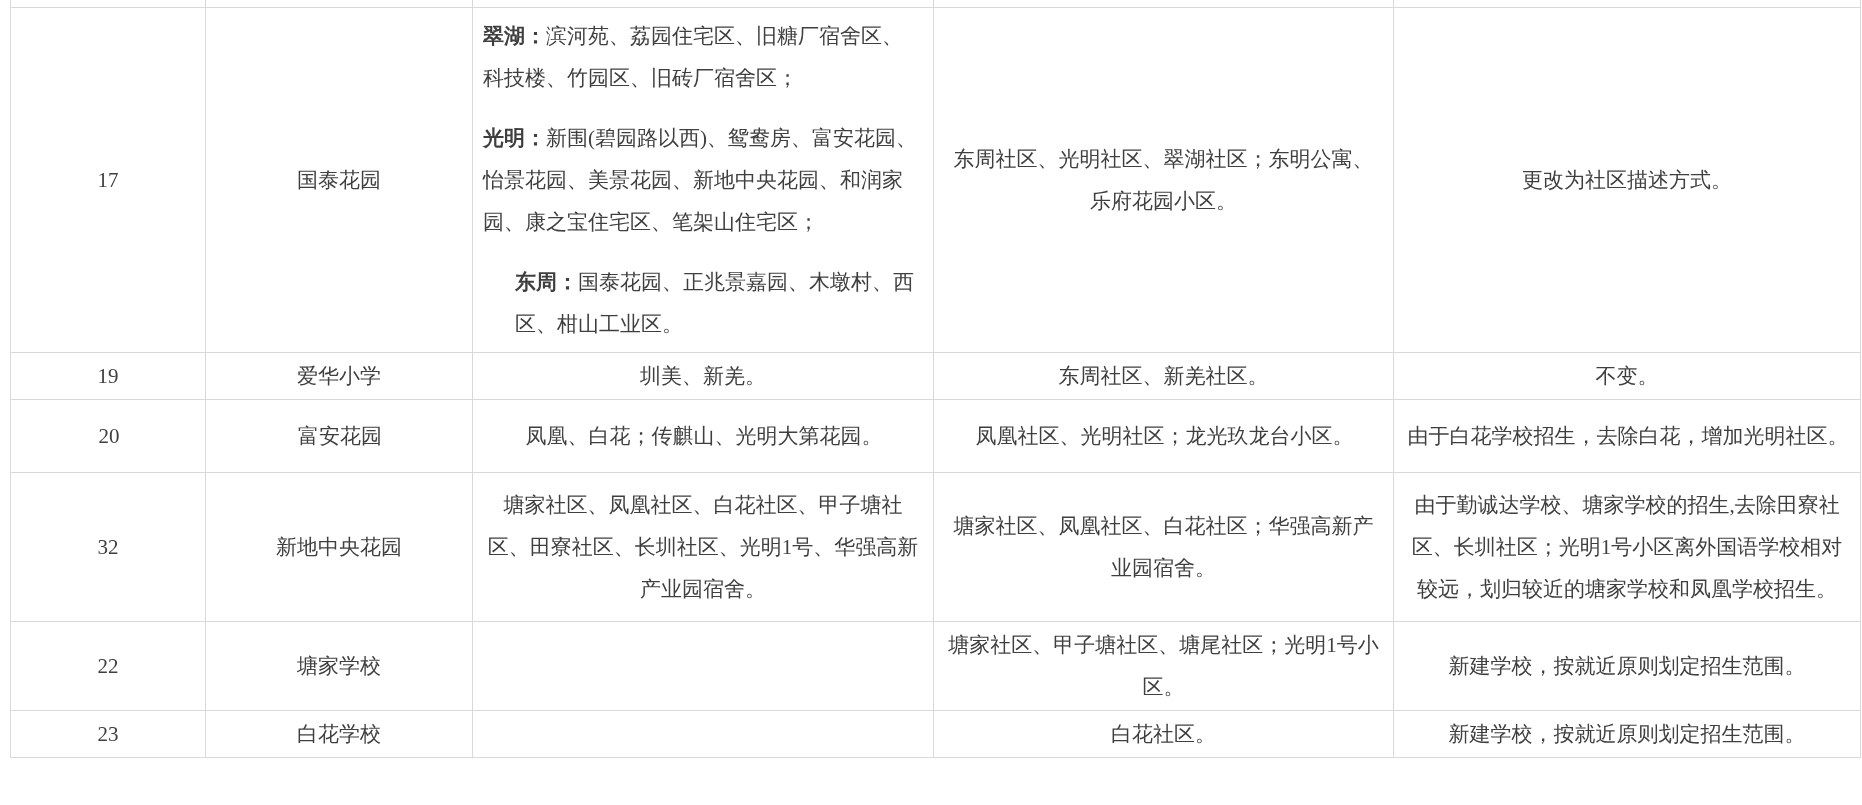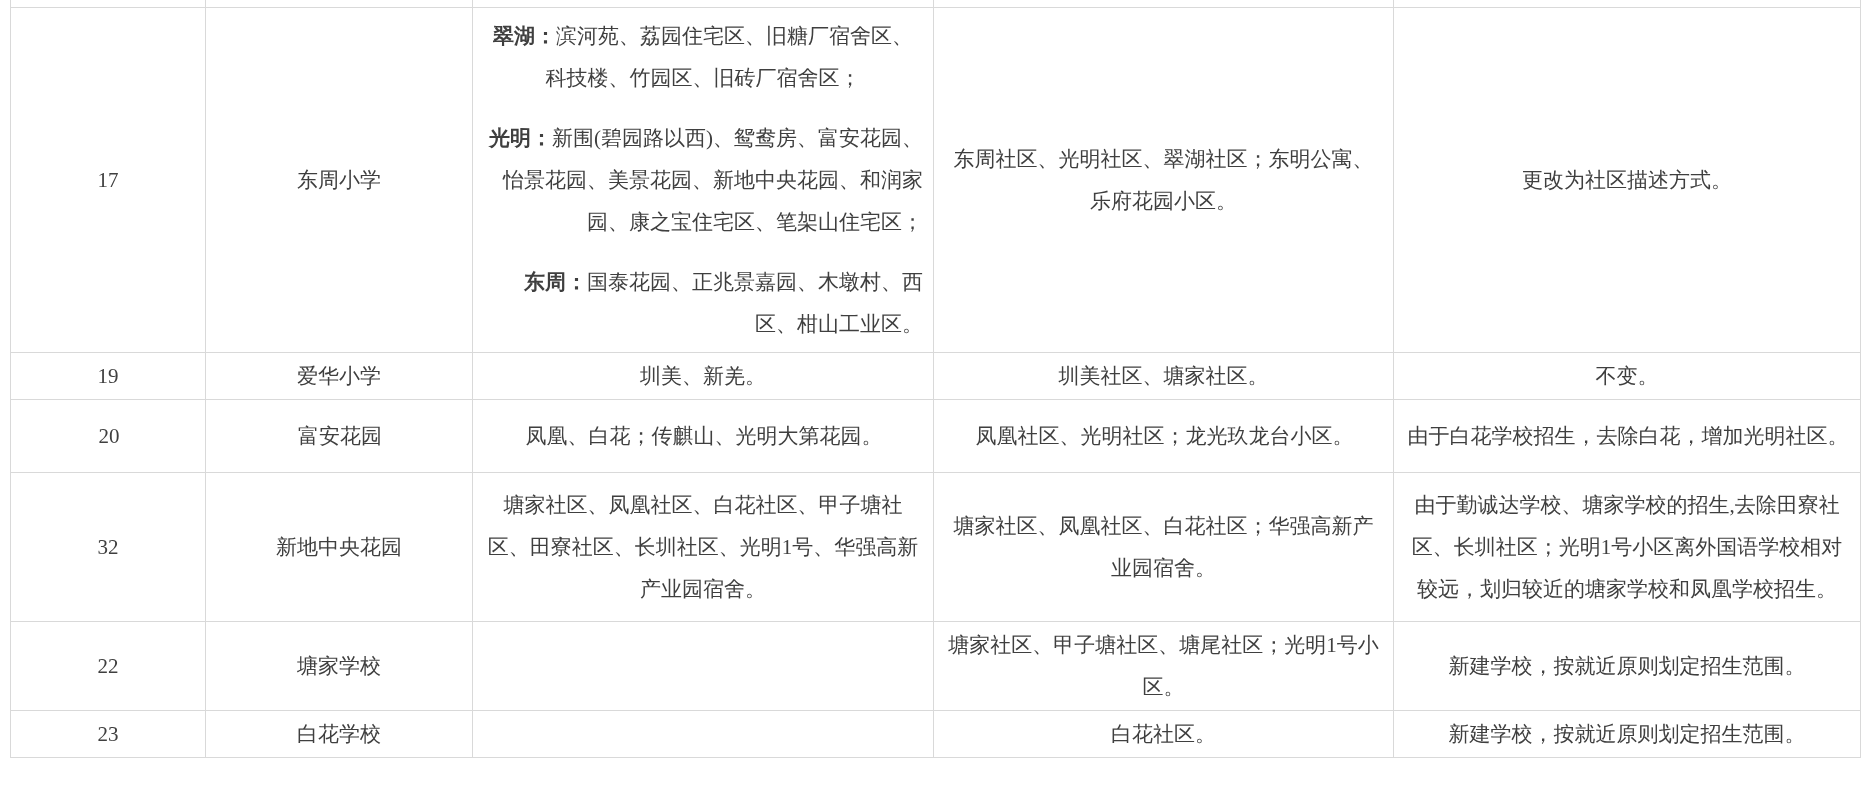--- a/index.html
+++ b/index.html
@@ -51,22 +51,22 @@
   tr.row-21 td { height: 144px; }
   tr.row-22 td { height: 72px; }
   tr.row-23 td { height: 34px; }
 
   td.cell-old-range.multi {
     text-align: left;
   }
   .para { margin: 18px 0; }
   .para:first-child { margin-top: 0; }
   .para:last-child { margin-bottom: 0; margin-left: 32px; }
-  .para.center { text-align: center; }
-  .para.left   { text-align: right; }
+  .para.center { text-align: left; }
+  .para.left   { text-align: left; }
   .para b { font-weight: bold; }
 </style>
 </head>
 <body>
 
 <div class="page">
   <table class="zoning">
     <colgroup>
       <col class="c1">
         <col class="c2">
@@ -79,34 +79,34 @@
         <td></td>
         <td></td>
         <td></td>
         <td></td>
         <td></td>
       </tr>
     </tbody>
     <tbody>
         <tr class="row-17">
     <td class="cell-index">17</td>
-    <td class="cell-school">东周小学</td>
+    <td class="cell-school">国泰花园</td>
     <td class="cell-old-range multi">
             <div class="para center"><b>翠湖：</b><span>滨河苑、荔园住宅区、旧糖厂宿舍区、科技楼、竹园区、旧砖厂宿舍区；</span></div>
             <div class="para left"><b>光明：</b><span>新围(碧园路以西)、鸳鸯房、富安花园、怡景花园、美景花园、新地中央花园、和润家园、康之宝住宅区、笔架山住宅区；</span></div>
             <div class="para left"><b>东周：</b><span>国泰花园、正兆景嘉园、木墩村、西区、柑山工业区。</span></div>
           </td>
     <td class="cell-new-range">东周社区、光明社区、翠湖社区；东明公寓、乐府花园小区。</td>
     <td class="cell-note">更改为社区描述方式。</td>
   </tr>
         <tr class="row-19">
     <td class="cell-index">19</td>
     <td class="cell-school">爱华小学</td>
     <td class="cell-old-range">圳美、新羌。</td>
-    <td class="cell-new-range">圳美社区、塘家社区。</td>
+    <td class="cell-new-range">东周社区、新羌社区。</td>
     <td class="cell-note">不变。</td>
   </tr>
         <tr class="row-20">
     <td class="cell-index">20</td>
     <td class="cell-school">富安花园</td>
     <td class="cell-old-range">凤凰、白花；传麒山、光明大第花园。</td>
     <td class="cell-new-range">凤凰社区、光明社区；龙光玖龙台小区。</td>
     <td class="cell-note">由于白花学校招生，去除白花，增加光明社区。</td>
   </tr>
         <tr class="row-21">

